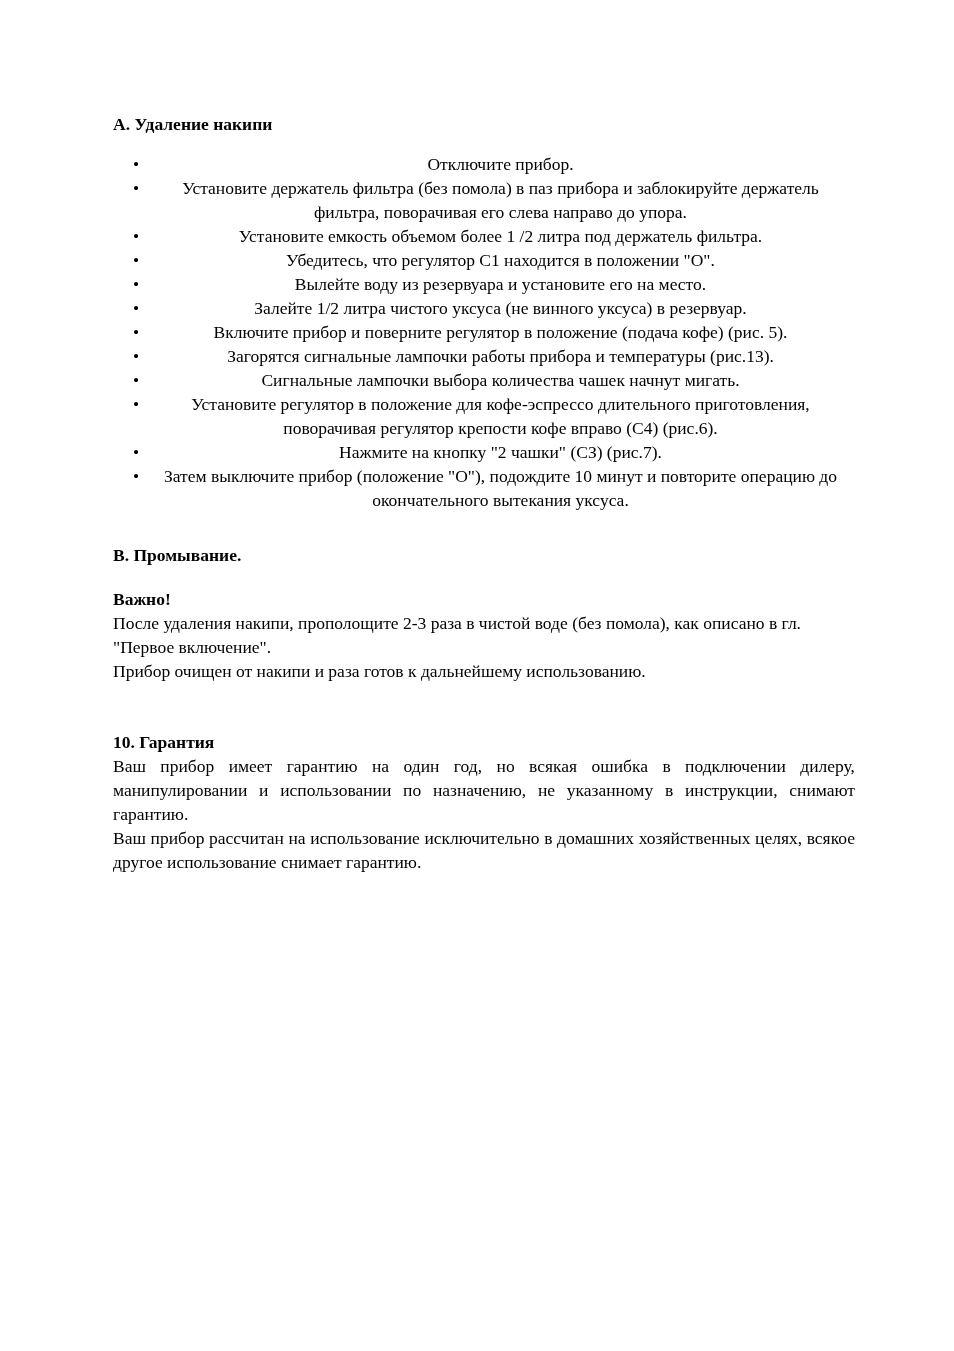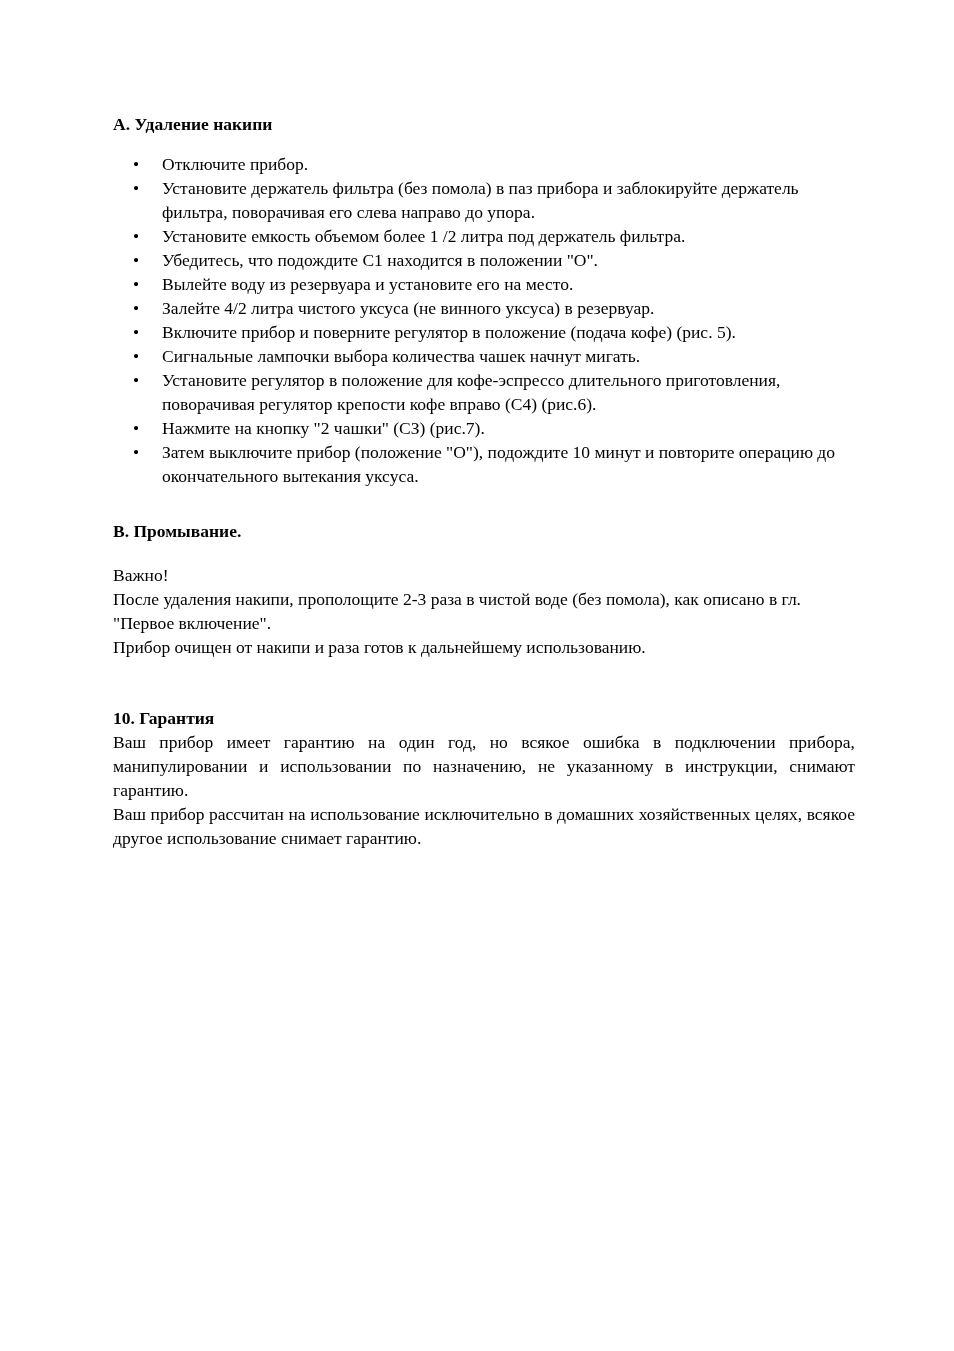--- a/index.html
+++ b/index.html
@@ -28,68 +28,70 @@
     font-size: 17.5px;
     line-height: 24px;
     font-weight: bold;
     margin: 0;
   }
   .heading-a { margin-bottom: 2px; }
   ul.bullets {
     list-style: none;
     margin: 16px;
     padding: 0;
+    text-align: center;
   }
   ul.bullets li {
     position: relative;
     padding-left: 33px;
   }
   ul.bullets li::before {
     content: "\2022";
     position: absolute;
     left: 4px;
     top: 0;
   }
   .section-rinsing { margin-top: 31px; }
   .heading-b { margin-bottom: 20px; }
   p { margin: 0; }
-  .important { font-weight: normal; }
+  .important { font-weight: bold; }
   .section-warranty { margin-top: 47px; font-family: Liberation Serif, serif; }
   .section-warranty p { text-align: justify; }
 </style>
 </head>
 <body>
 
 <div class="page">
   <div class="content">
 
     <section>
       <h2 class="heading-a">А. Удаление накипи</h2>
       <ul class="bullets">
         <li>Отключите прибор.</li>
         <li>Установите держатель фильтра (без помола) в паз прибора и заблокируйте держатель фильтра, поворачивая его слева направо до упора.</li>
         <li>Установите емкость объемом более 1 /2 литра под держатель фильтра.</li>
-        <li>Убедитесь, что подождите С1 находится в положении "О".</li>
+        <li>Убедитесь, что регулятор С1 находится в положении "О".</li>
         <li>Вылейте воду из резервуара и установите его на место.</li>
-        <li>Залейте 4/2 литра чистого уксуса (не винного уксуса) в резервуар.</li>
+        <li>Залейте 1/2 литра чистого уксуса (не винного уксуса) в резервуар.</li>
         <li>Включите прибор и поверните регулятор в положение (подача кофе) (рис. 5).</li>
+        <li>Загорятся сигнальные лампочки работы прибора и температуры (рис.13).</li>
         <li>Сигнальные лампочки выбора количества чашек начнут мигать.</li>
         <li>Установите регулятор в положение для кофе-эспрессо длительного приготовления, поворачивая регулятор крепости кофе вправо (С4) (рис.6).</li>
         <li>Нажмите на кнопку "2 чашки" (СЗ) (рис.7).</li>
         <li>Затем выключите прибор (положение "О"), подождите 10 минут и повторите операцию до окончательного вытекания уксуса.</li>
       </ul>
     </section>
 
     <section class="section-rinsing">
       <h2 class="heading-b">В. Промывание.</h2>
       <p class="important">Важно!</p>
       <p>После удаления накипи, прополощите 2-3 раза в чистой воде (без помола), как описано в гл. "Первое включение".</p>
       <p>Прибор очищен от накипи и раза готов к дальнейшему использованию.</p>
     </section>
 
     <section class="section-warranty">
       <h2 class="heading-w">10. Гарантия</h2>
-      <p>Ваш прибор имеет гарантию на один год, но всякое ошибка в подключении прибора, манипулировании и использовании по назначению, не указанному в инструкции, снимают гарантию.</p>
+      <p>Ваш прибор имеет гарантию на один год, но всякая ошибка в подключении дилеру, манипулировании и использовании по назначению, не указанному в инструкции, снимают гарантию.</p>
       <p>Ваш прибор рассчитан на использование исключительно в домашних хозяйственных целях, всякое другое использование снимает гарантию.</p>
     </section>
 
   </div>
 </div>
 
 </body></html>

